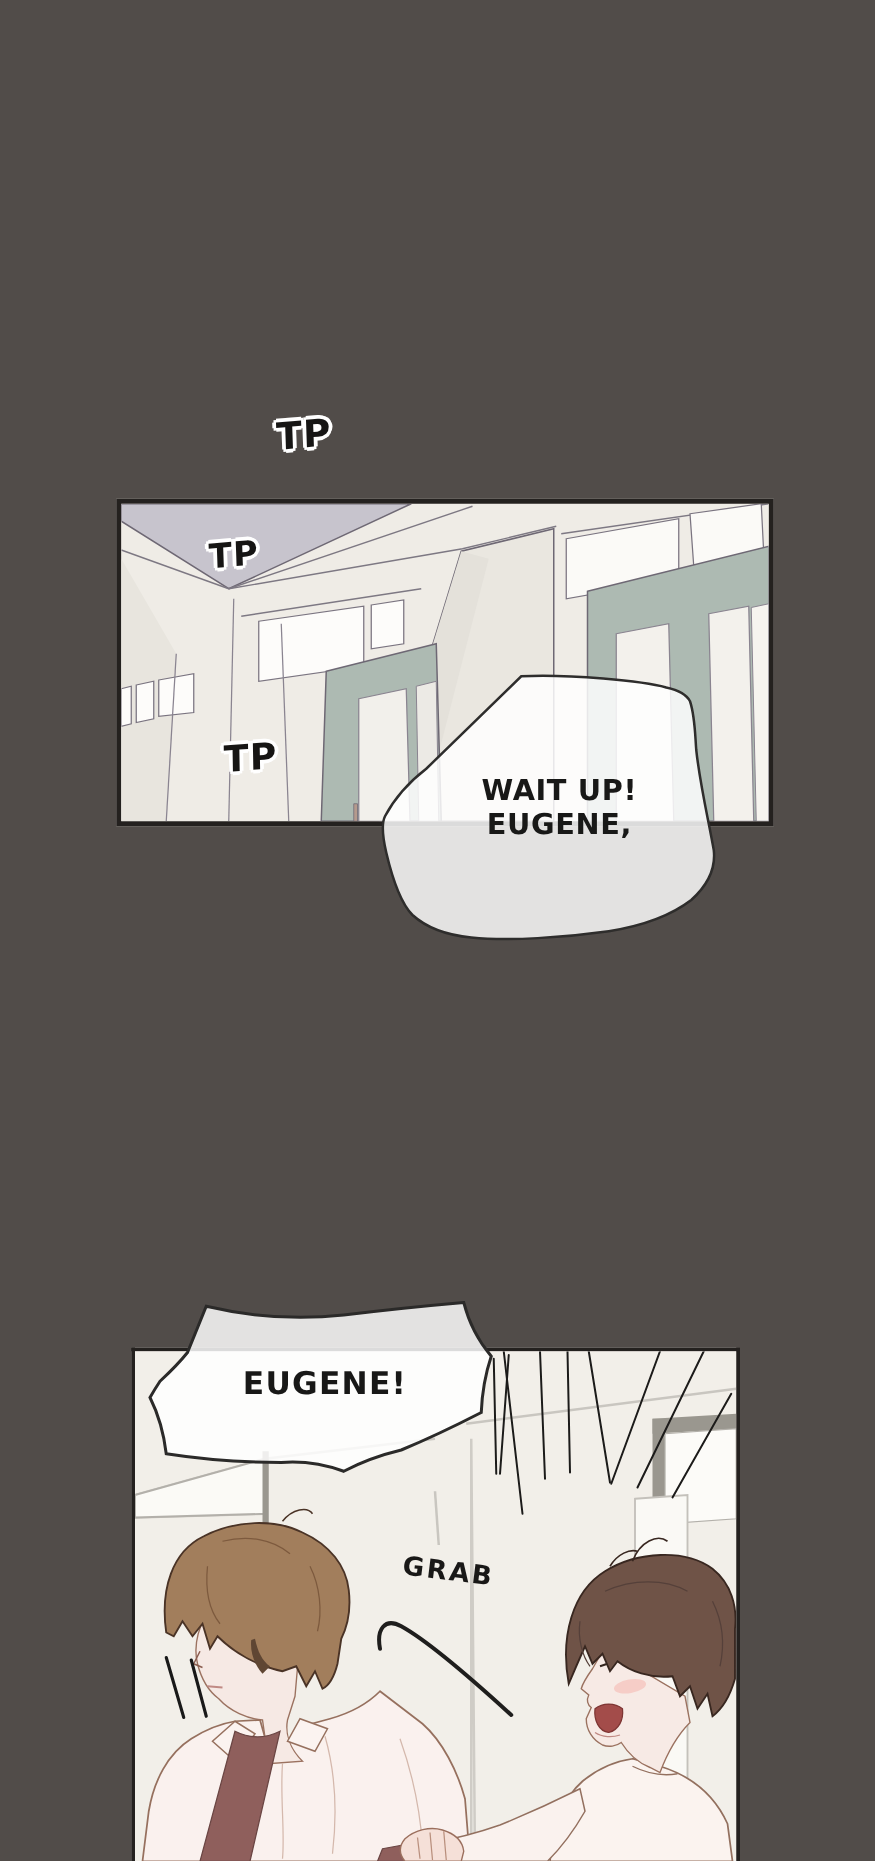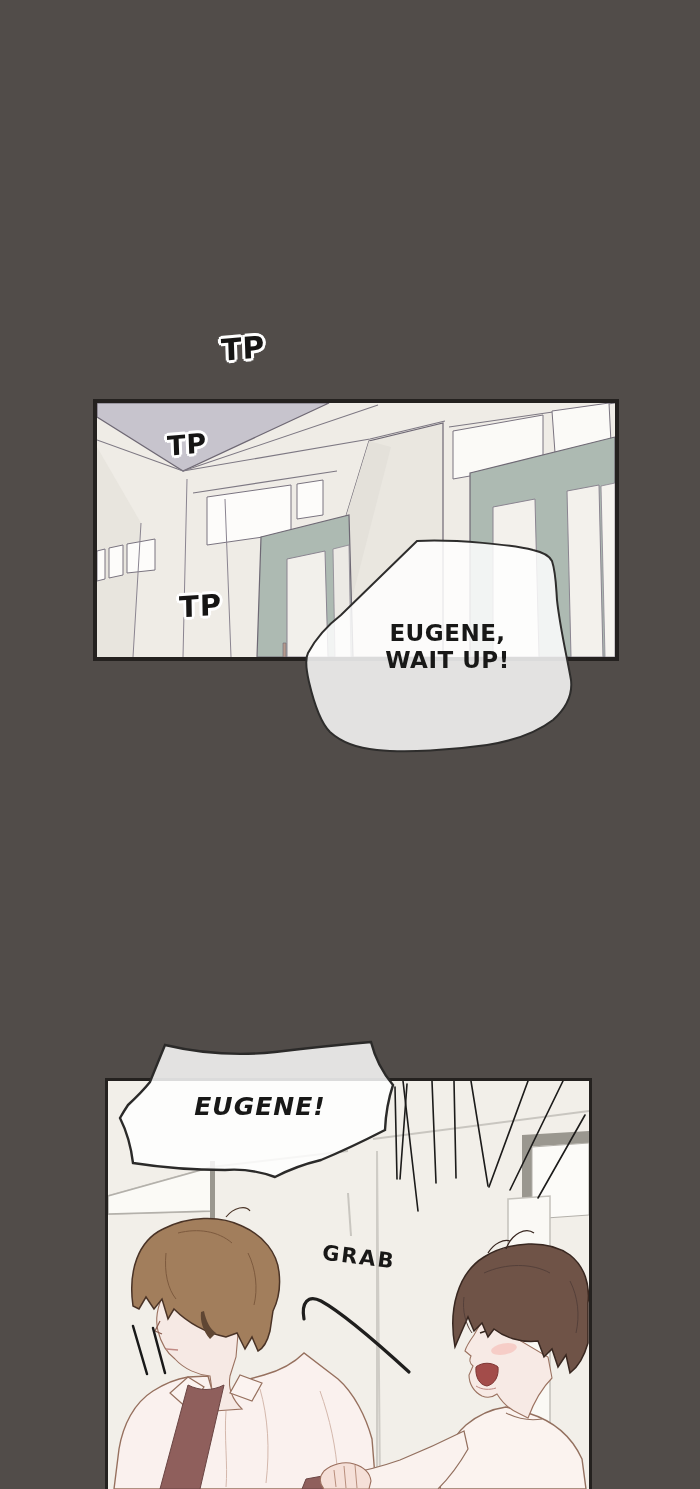--- a/index.html
+++ b/index.html
@@ -16,21 +16,21 @@
   .sfx-tp-ceiling{left:70px;top:26px;font-size:27px;transform:rotate(-5deg) skewX(-3deg);}
   .sfx-tp-wall{left:82px;top:186px;font-size:29px;transform:rotate(-4deg) skewX(-3deg);}
   .sfx-grab{left:214px;top:164px;font-size:21px;letter-spacing:2px;transform:rotate(7deg);color:#191817;}
   .bubble{position:absolute;}
   .bubble svg{position:absolute;left:0;top:0;}
   .bubble-1{left:300px;top:530px;width:285px;height:232px;z-index:5;}
   .bubble-2{left:110px;top:1034px;width:300px;height:160px;z-index:5;}
   .bubble-txt{position:absolute;text-align:center;font-weight:bold;color:#181817;
               letter-spacing:0.5px;line-height:1.18;}
   .bubble-1 .bubble-txt{left:40px;top:90px;width:215px;font-size:23px;}
-  .bubble-2 .bubble-txt{left:50px;top:58px;width:200px;font-size:25px;letter-spacing:1px;font-style:italic;}
+  .bubble-2 .bubble-txt{left:50px;top:58px;width:200px;font-size:25px;letter-spacing:1px;}
 </style>
 </head>
 <body>
 
 <div class="page">
 
   <div class="sfx sfx-outline sfx-tp-top">TP</div>
 
   <section class="panel panel-1">
     <svg width="518" height="254" viewBox="0 0 518 254" preserveAspectRatio="none">
@@ -85,22 +85,22 @@
   </section>
 
   <div class="bubble bubble-1">
     <svg width="285" height="232" viewBox="0 0 285 232">
       <path d="M117,11 C155,9 215,15 233,20 C242,22 249,25 252,31 C256,43 256,57 257,70
                C260,98 267,127 271,150 C273,167 263,181 253,190 C236,203 212,211 187,215
                C152,220 107,223 77,220 C56,218 41,212 30,202 C19,191 13,169 9,152
                C6,139 5,129 8,123 C16,108 28,95 41,85 Z" fill="rgba(255,255,255,0.84)" stroke="#2e2d2c" stroke-width="2"></path>
     </svg>
     <div class="bubble-txt">
+      <div>WAIT UP!</div>
       <div>EUGENE,</div>
-      <div>WAIT UP!</div>
     </div>
   </div>
 
   <section class="panel panel-2">
     <svg width="481" height="408" viewBox="0 0 481 408" preserveAspectRatio="none">
       <rect x="0" y="0" width="481" height="408" fill="#f2efe9"></rect>
 
       <g stroke="#c9c6c0" stroke-width="2" fill="none">
         <path d="M0,115 L104,86 L240,70"></path>
         <path d="M0,133 L104,130"></path>

